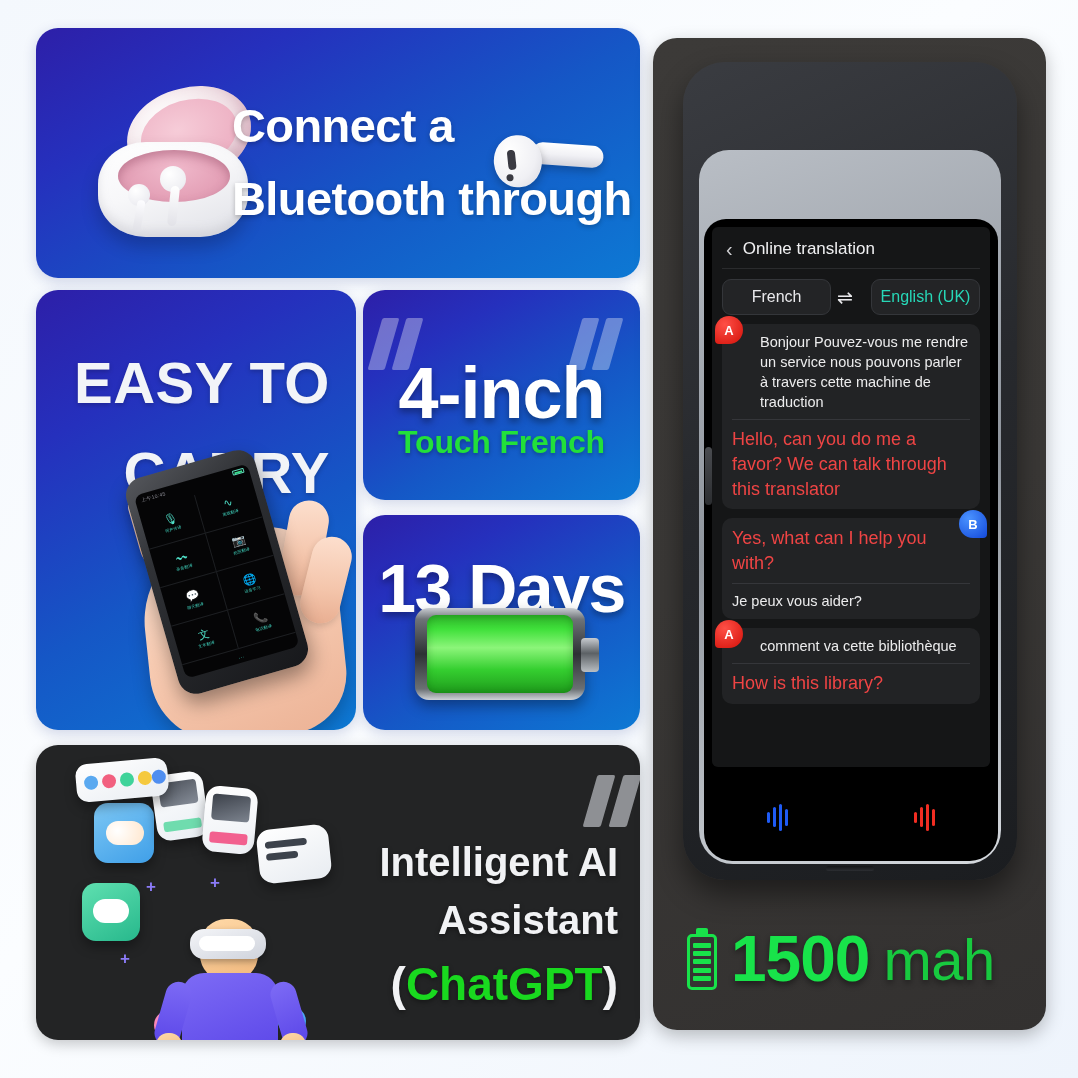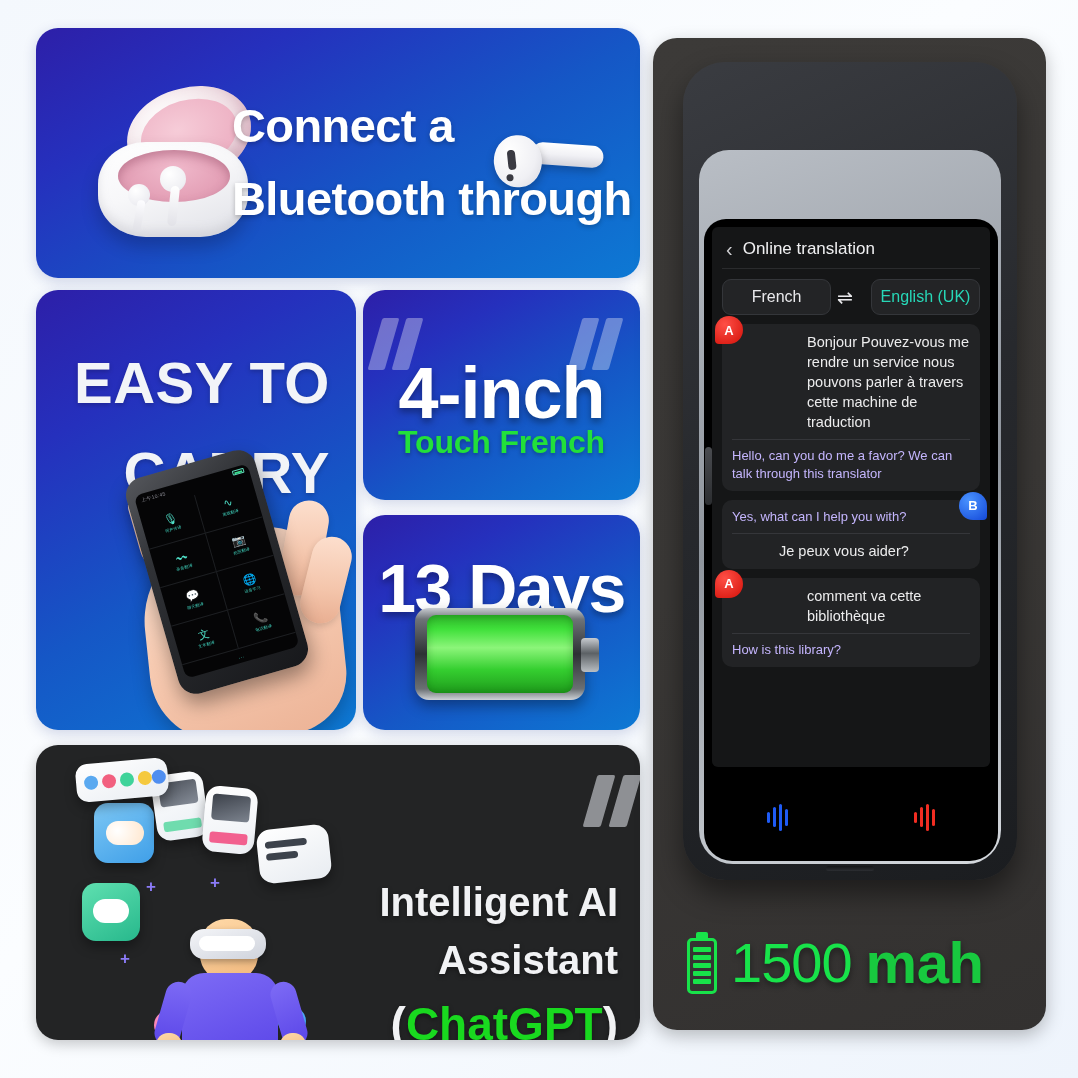--- a/index.html
+++ b/index.html
@@ -214,21 +214,20 @@
 
   
   #card-ai { left: 36px; top: 745px; width: 604px; height: 295px; }
   .aiq { position: absolute; width: 18px; height: 52px; background: #8e9094; transform: skewX(-16deg); border-radius:2px;}
   #ai-q1 { left: 554px; top: 30px; }
   #ai-q2 { left: 580px; top: 30px; }
   #ai-text {
     position: absolute; right: 22px; top: 88px; width: 320px; text-align: right;
     color: #f1f2f4; font-weight: 700; font-size: 40px; line-height: 1.45;
     text-shadow: 0 2px 5px rgba(0,0,0,.4);
-    margin-top: 40px;
   }
   #ai-text .l2 { display: block; }
   #ai-gpt { display: block; margin-top: 2px; font-size: 46px; color:#f1f2f4; }
   #ai-gpt b { color: #19d91f; font-weight: 700; }
 
   
   .ai-art { position: absolute; left: 40px; top: 16px; width: 300px; height: 278px; }
   .ai-tile { position: absolute; border-radius: 14px; box-shadow: 0 6px 12px rgba(0,0,0,.35); }
   .t-cloud { left: 18px; top: 42px; width: 60px; height: 60px;
     background: linear-gradient(150deg,#7ec8f5 0%, #3f9fe8 100%); }
@@ -339,24 +338,24 @@
     background: #232426; border: 1px solid #34363a; border-radius: 9px;
     font-size: 16px; color: #e9e9ec;
   }
   .lang-pill.target { color: #27d7b7; margin-left: 12px; }
   .swap { color: #e9e9ec; font-size: 19px; line-height: 1; }
 
   .bubble {
     position: relative; background: #222325; border-radius: 10px;
     margin-bottom: 9px; padding: 8px 10px;
   }
-  .bubble .src { font-size: 14.5px; line-height: 1.38; color: #ececed; padding-left: 10px; margin-left: 47px; }
+  .bubble .src { font-size: 14.5px; line-height: 1.38; color: #ececed; padding-left: 10px; }
   .bubble.left .src { padding-left: 28px; }
   .divider { height: 1px; background: #35363a; margin: 7px 0 7px 0; }
-  .bubble .dst { font-size: 13px; line-height: 1.38; color: #c4b5fd; }
+  .bubble .dst { font-size: 18px; line-height: 1.38; color: #ef4444; }
   .avatar {
     position: absolute; width: 28px; height: 28px; border-radius: 50% 50% 50% 4px;
     display: flex; align-items: center; justify-content: center;
     font-size: 13px; color: #fff; font-weight: 700;
   }
   .avatar.a { left: -7px; top: -8px; background: radial-gradient(circle at 35% 30%, #ff4f46, #d31109); }
   .avatar.b { right: -7px; top: -8px; border-radius: 50% 50% 4px 50%;
     background: radial-gradient(circle at 35% 30%, #4a93ff, #1348d9); }
 
   .mic-row {
@@ -384,23 +383,23 @@
     position: absolute; left: 34px; bottom: 34px; display: flex; align-items: center; gap: 14px;
   }
   .mah-bat { position: relative; width: 30px; height: 62px; }
   .mah-bat .shell {
     position:absolute; left:0; top:6px; width:30px; height:56px;
     border: 3px solid #18e34a; border-radius: 5px;
     display: flex; flex-direction: column; justify-content: space-evenly; padding: 3px 3px;
   }
   .mah-bat .shell i { display:block; height: 5px; background: #18e34a; border-radius: 1px; }
   .mah-bat .cap { position:absolute; left:9px; top:0; width:12px; height:7px; background:#18e34a; border-radius:2px 2px 0 0;}
-  #mah-num { color:#18e34a; font-weight:400; font-size:56px; letter-spacing:-1px;
+  #mah-num { color:#18e34a; font-weight:700; font-size:64px; letter-spacing:-1px;
     text-shadow: 0 3px 6px rgba(0,0,0,.45); text-align: center; }
-  #mah-unit { color:#18c93f; font-weight:700; font-size:58px; letter-spacing:-.5px;
+  #mah-unit { color:#18c93f; font-weight:400; font-size:58px; letter-spacing:-.5px;
     text-shadow: 0 3px 6px rgba(0,0,0,.45); text-align: right; }
 </style>
 </head>
 <body>
 
 <div id="root">
 
   <div class="card bluecard" id="card-bt">
     <div class="case-wrap">
       <div class="case-lid">

